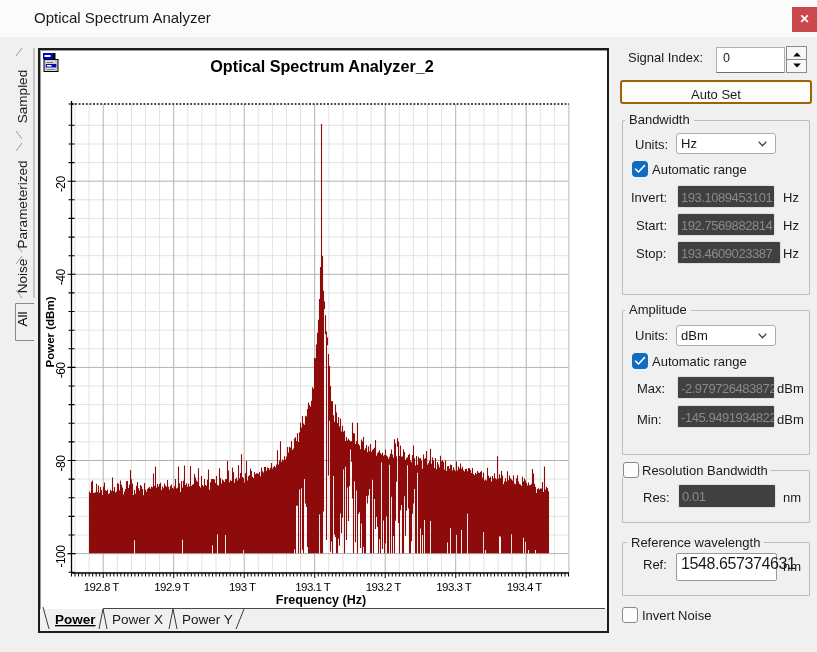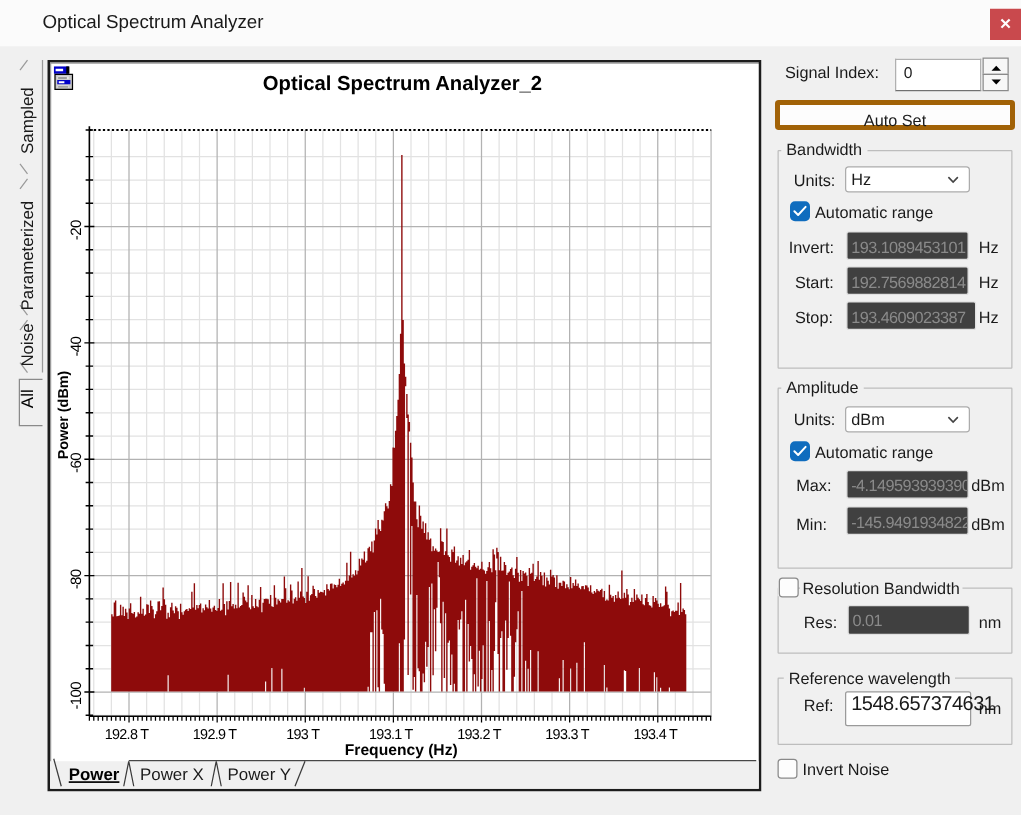--- a/index.html
+++ b/index.html
@@ -102,21 +102,21 @@
 <div class="abs lbl" style="left:628px;top:50px">Signal Index:</div>
 <div class="abs" style="left:716px;top:47px;width:69px;height:26px;background:#fff;border:1px solid #b0b0b0;border-bottom-color:#707070"></div>
 <div class="abs" style="left:723px;top:51px;font-size:12.5px">0</div>
 <div class="abs" style="left:786px;top:46px;width:21px;height:14px;background:#f7f7f7;border:1px solid #8a8a8a"></div>
 <div class="abs" style="left:786px;top:59px;width:21px;height:14px;background:#f7f7f7;border:1px solid #8a8a8a"></div>
 <svg class="abs" style="left:792px;top:51px" width="10" height="18" viewBox="0 0 10 18">
     <path d="M1.2 5.5 L5 1.5 L8.8 5.5Z" fill="#000"></path>
     <path d="M1.2 12.5 L5 16.5 L8.8 12.5Z" fill="#000"></path>
   </svg>
 
-<div class="abs" style="left:620px;top:80px;width:192px;height:24px;background:#fdfdfd;border:4px solid #a16207;border-radius:3px;text-align:center;font-size:13px;line-height:25px">Auto Set</div>
+<div class="abs" style="left:620px;top:80px;width:192px;height:24px;background:#fdfdfd;border:2px solid #a16207;border-radius:3px;text-align:center;font-size:13px;line-height:25px">Auto Set</div>
 
 <div class="abs group" style="left:622px;top:120px;width:188px;height:175px"></div>
 <div class="abs glbl" style="left:625px;top:112px">Bandwidth</div>
 <div class="abs lbl" style="left:635px;top:137px">Units:</div>
 <div class="abs combo" style="left:676px;top:133px;width:100px;height:21px">
     <span>Hz</span>
     <svg class="chev" viewBox="0 0 9 6">
       <path d="M0.7 0.7 L4.5 4.7 L8.3 0.7" stroke="#444" stroke-width="1.3" fill="none"></path>
     </svg>
   </div>
@@ -152,21 +152,21 @@
     </svg>
   </div>
 <div class="abs cb" style="left:632px;top:353px">
     <svg width="12" height="10" viewBox="0 0 12 10">
       <path d="M1.5 5 L4.5 8 L10.5 1.5" stroke="#fff" stroke-width="1.6" fill="none" stroke-linecap="round" stroke-linejoin="round"></path>
     </svg>
   </div>
 <div class="abs lbl" style="left:652px;top:354px">Automatic range</div>
 <div class="abs lbl" style="left:637px;top:381px">Max:</div>
 <div class="abs dis" style="left:677px;top:376px;width:98px;height:23px">
-    <span>-4.149593939390</span>
+    <span>-2.979726483872</span>
   </div>
 <div class="abs unit" style="left:777px;top:381px">dBm</div>
 <div class="abs lbl" style="left:637px;top:412px">Min:</div>
 <div class="abs dis" style="left:677px;top:405px;width:98px;height:23px">
     <span>-145.9491934822</span>
   </div>
 <div class="abs unit" style="left:777px;top:412px">dBm</div>
 
 <div class="abs group" style="left:622px;top:470px;width:188px;height:53px"></div>
 <div class="abs" style="left:622px;top:461px;width:16px;height:16px;background:#f0f0f0"></div>

